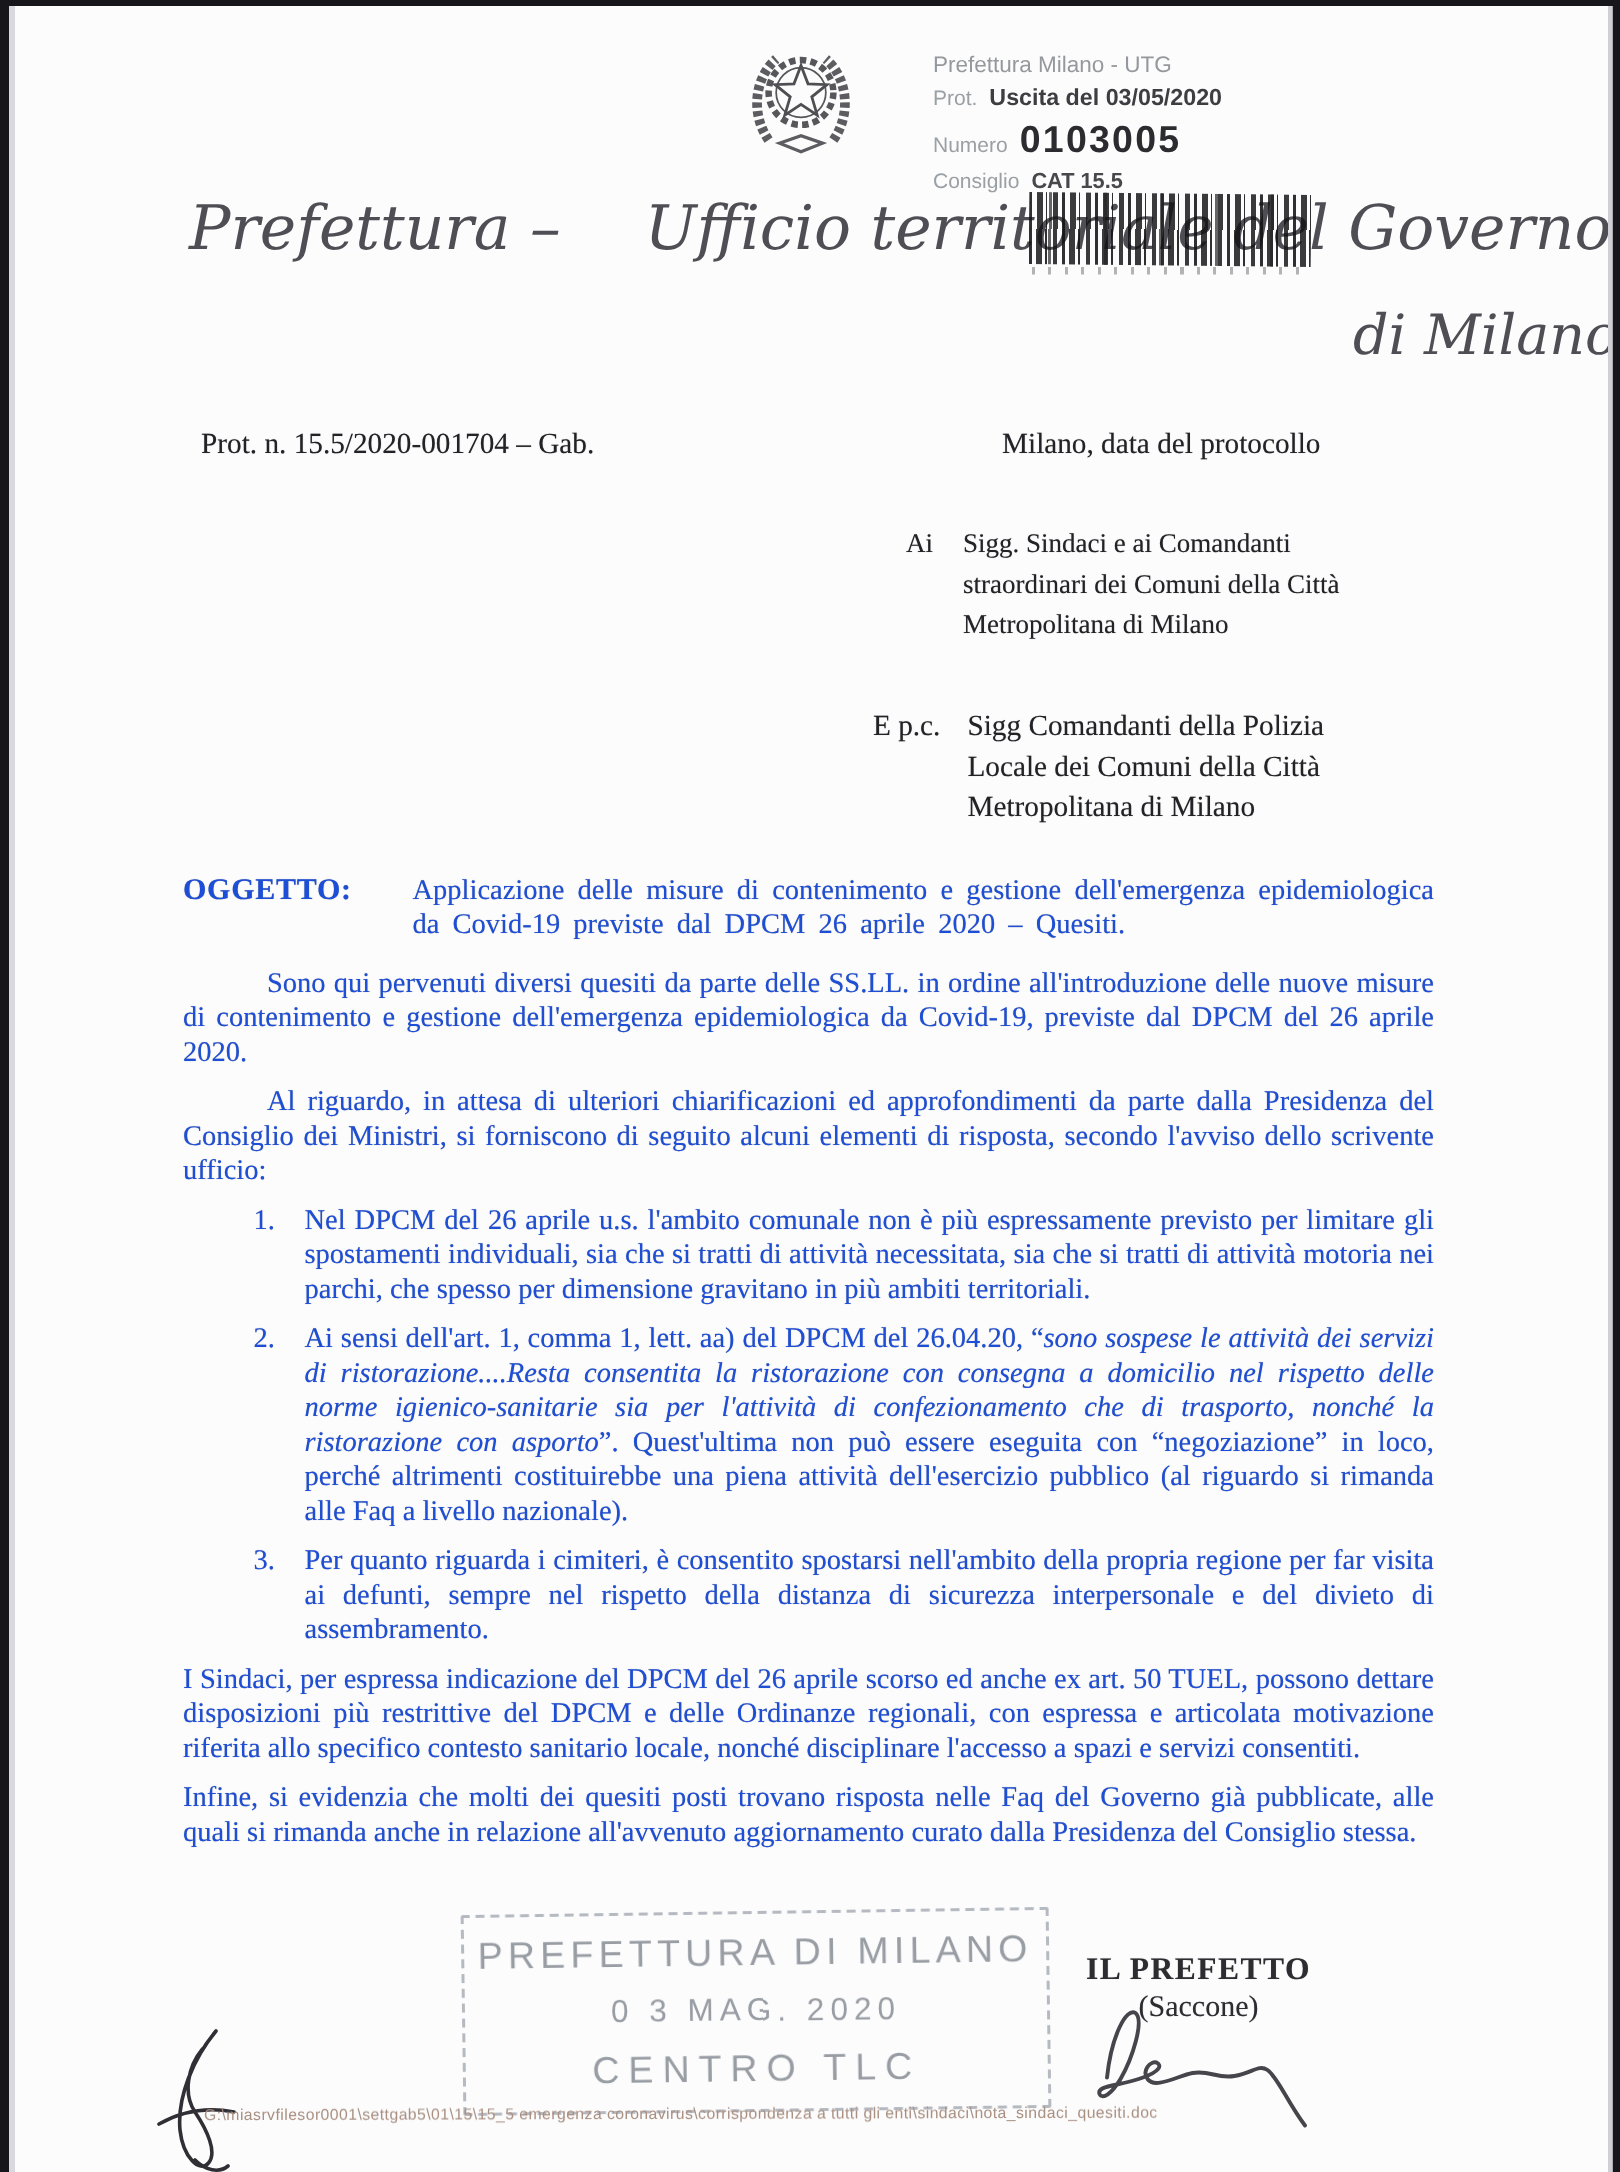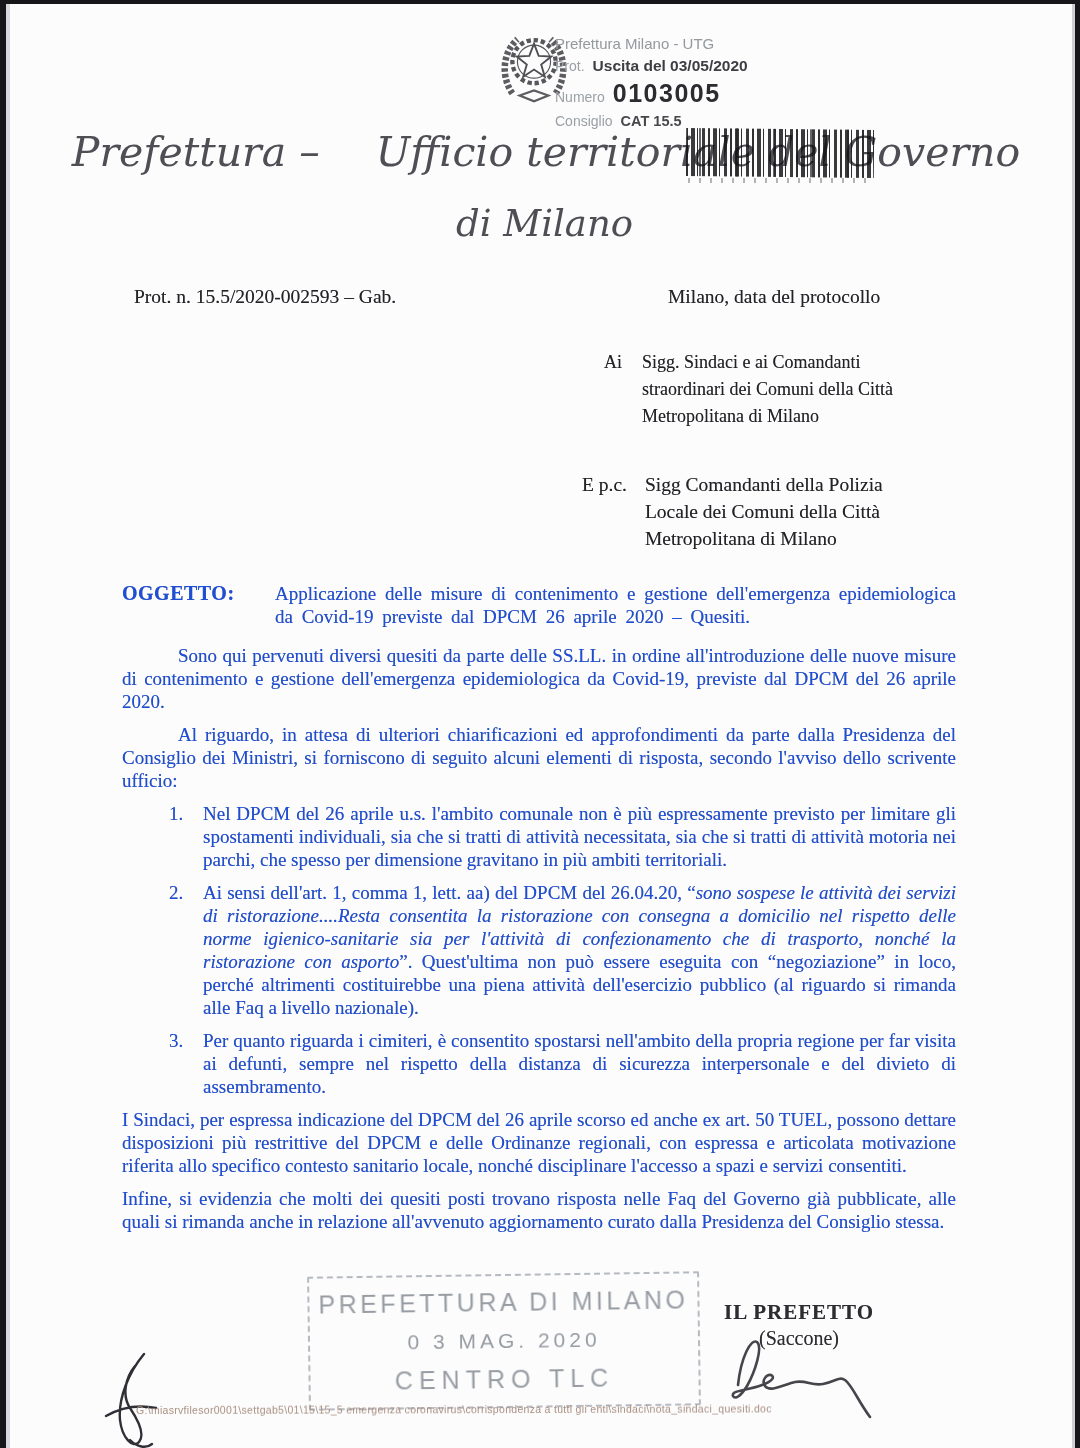--- a/index.html
+++ b/index.html
@@ -12,34 +12,34 @@
   .page {
     position:absolute; left:6px; top:4px; width:1069px; height:1444px;
     background:#fcfcfd;
     border-left:4px solid #d8d8de;
     border-right:3px solid #cfcfd6;
     box-sizing:border-box;
     overflow:hidden;
   }
   
   .emblem { position:absolute; left:488px; top:20px; width:72px; height:94px; }
-  .reg-stamp { position:absolute; left:545px; top:32px; line-height:1; color:#8d9094;
+  .reg-stamp { position:absolute; left:612px; top:32px; line-height:1; color:#8d9094;
     font-family:"Liberation Sans", sans-serif; filter:blur(.3px); }
   .reg-row { margin-bottom:7px; white-space:nowrap; }
   .reg-office { font-size:15px; color:#95989c; }
   .reg-lbl  { font-size:14px; color:#9aa0a4; margin-right:8px; }
   .reg-val  { font-size:15.5px; font-weight:bold; color:#3d3d42; }
   .reg-num  { font-size:25px; font-weight:bold; color:#2b2b30; letter-spacing:1.5px; }
   .reg-cat  { font-size:14.5px; font-weight:bold; color:#47474c; }
   
   .script-line1 { position:absolute; left:116px; top:124px; width:840px;
     display:flex; gap:56px; white-space:nowrap;
     font-family:"DejaVu Serif", serif; font-style:italic;
-    font-size:41px; color:#4e4e54; font-weight:400;justify-content:center; }
-  .script-line2 { position:absolute; left:0; top:198px; width:1069px; text-align:center;
+    font-size:41px; color:#4e4e54; font-weight:400; }
+  .script-line2 { position:absolute; left:0; top:198px; width:1069px; text-align:right;
     font-family:"DejaVu Serif", serif; font-style:italic;
     font-size:37px; color:#4e4e54; }
   .barcode { position:absolute; left:676px; top:125px; width:188px; height:48px;
     transform:rotate(.6deg); opacity:.92;
     background:
       repeating-linear-gradient(90deg, rgba(18,18,20,.95) 0 2px, transparent 2px 5px,
         rgba(18,18,20,.9) 5px 9px, transparent 9px 11px, rgba(18,18,20,.95) 11px 12px,
         transparent 12px 16px, rgba(18,18,20,.9) 16px 19px, transparent 19px 22px),
       repeating-linear-gradient(90deg, transparent 0 13px, rgba(18,18,20,.7) 13px 15px, transparent 15px 37px);
   }
@@ -115,21 +115,21 @@
   </div>
 
   <div class="script-line1">
     <span>Prefettura –</span>
     <span>Ufficio territoriale del Governo</span>
   </div>
   <div class="barcode"></div>
   <div class="barcode-digits"></div>
   <div class="script-line2">di Milano</div>
 
-  <div class="prot-left doc-text">Prot. n. 15.5/2020-002593 – Gab.</div>
+  <div class="prot-left doc-text">Prot. n. 15.5/2020-001704 – Gab.</div>
   <div class="prot-right doc-text">Milano, data del protocollo</div>
 
   <div class="addr-to doc-text">
     <span>Ai</span>
     <div class="addr-lines">
       <div>Sigg. Sindaci e ai Comandanti</div>
       <div>straordinari dei Comuni della Città</div>
       <div>Metropolitana di Milano</div>
     </div>
   </div>

